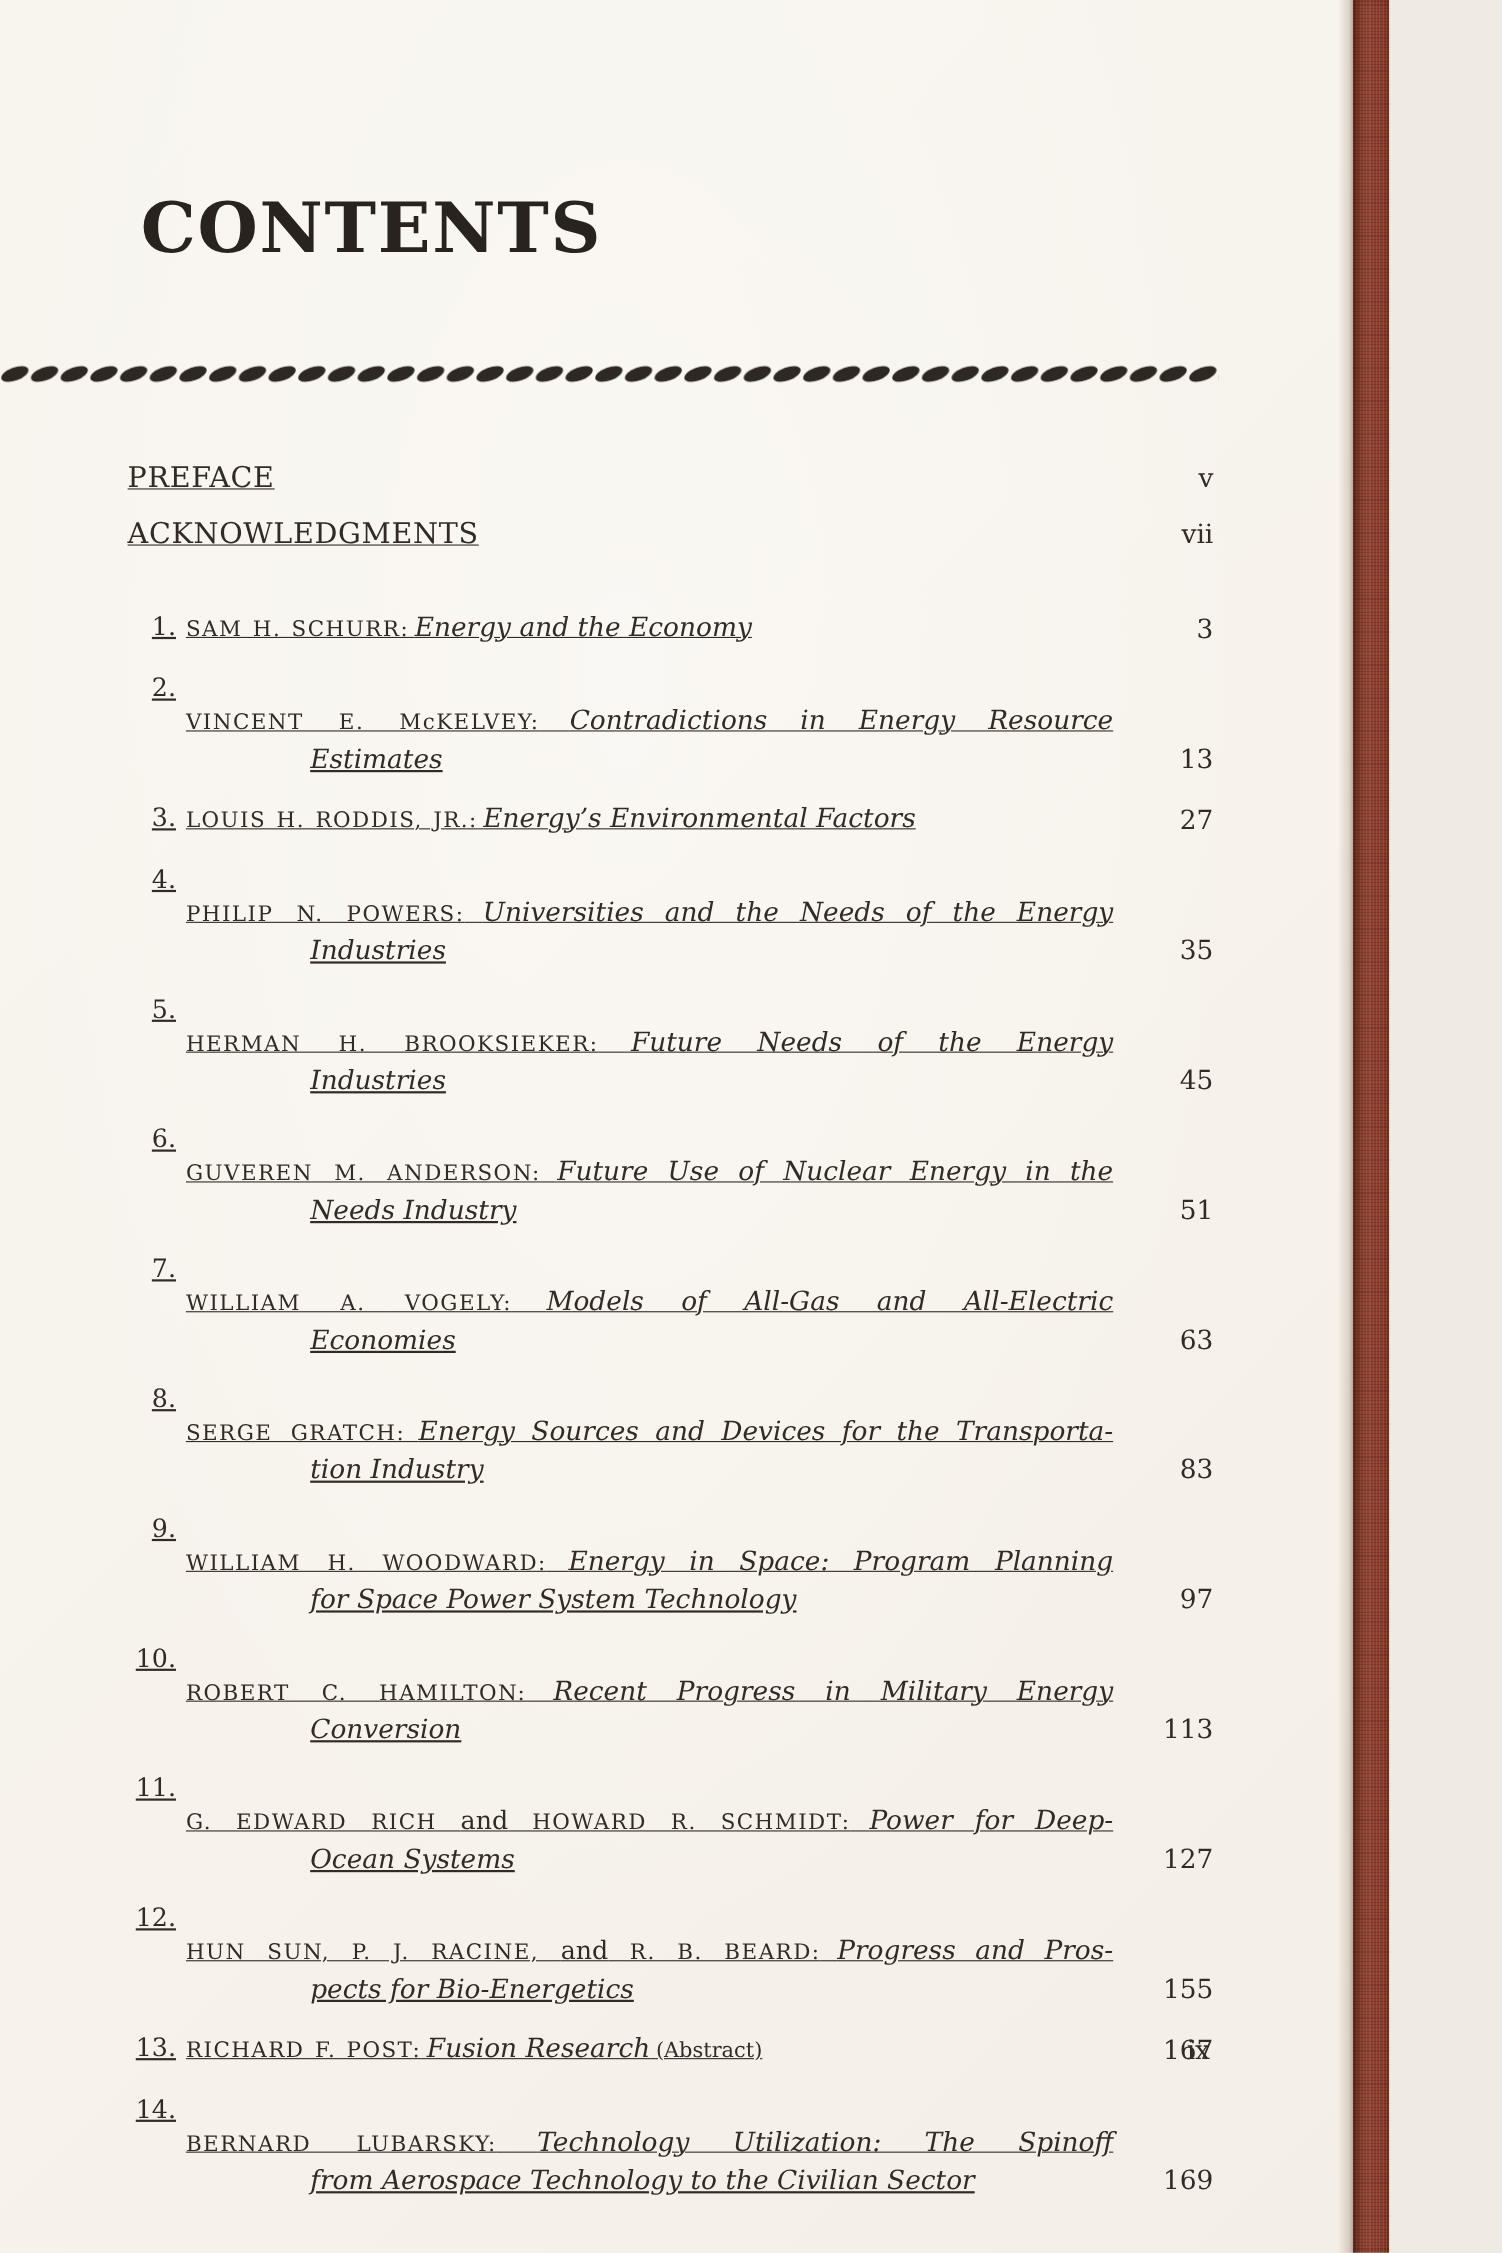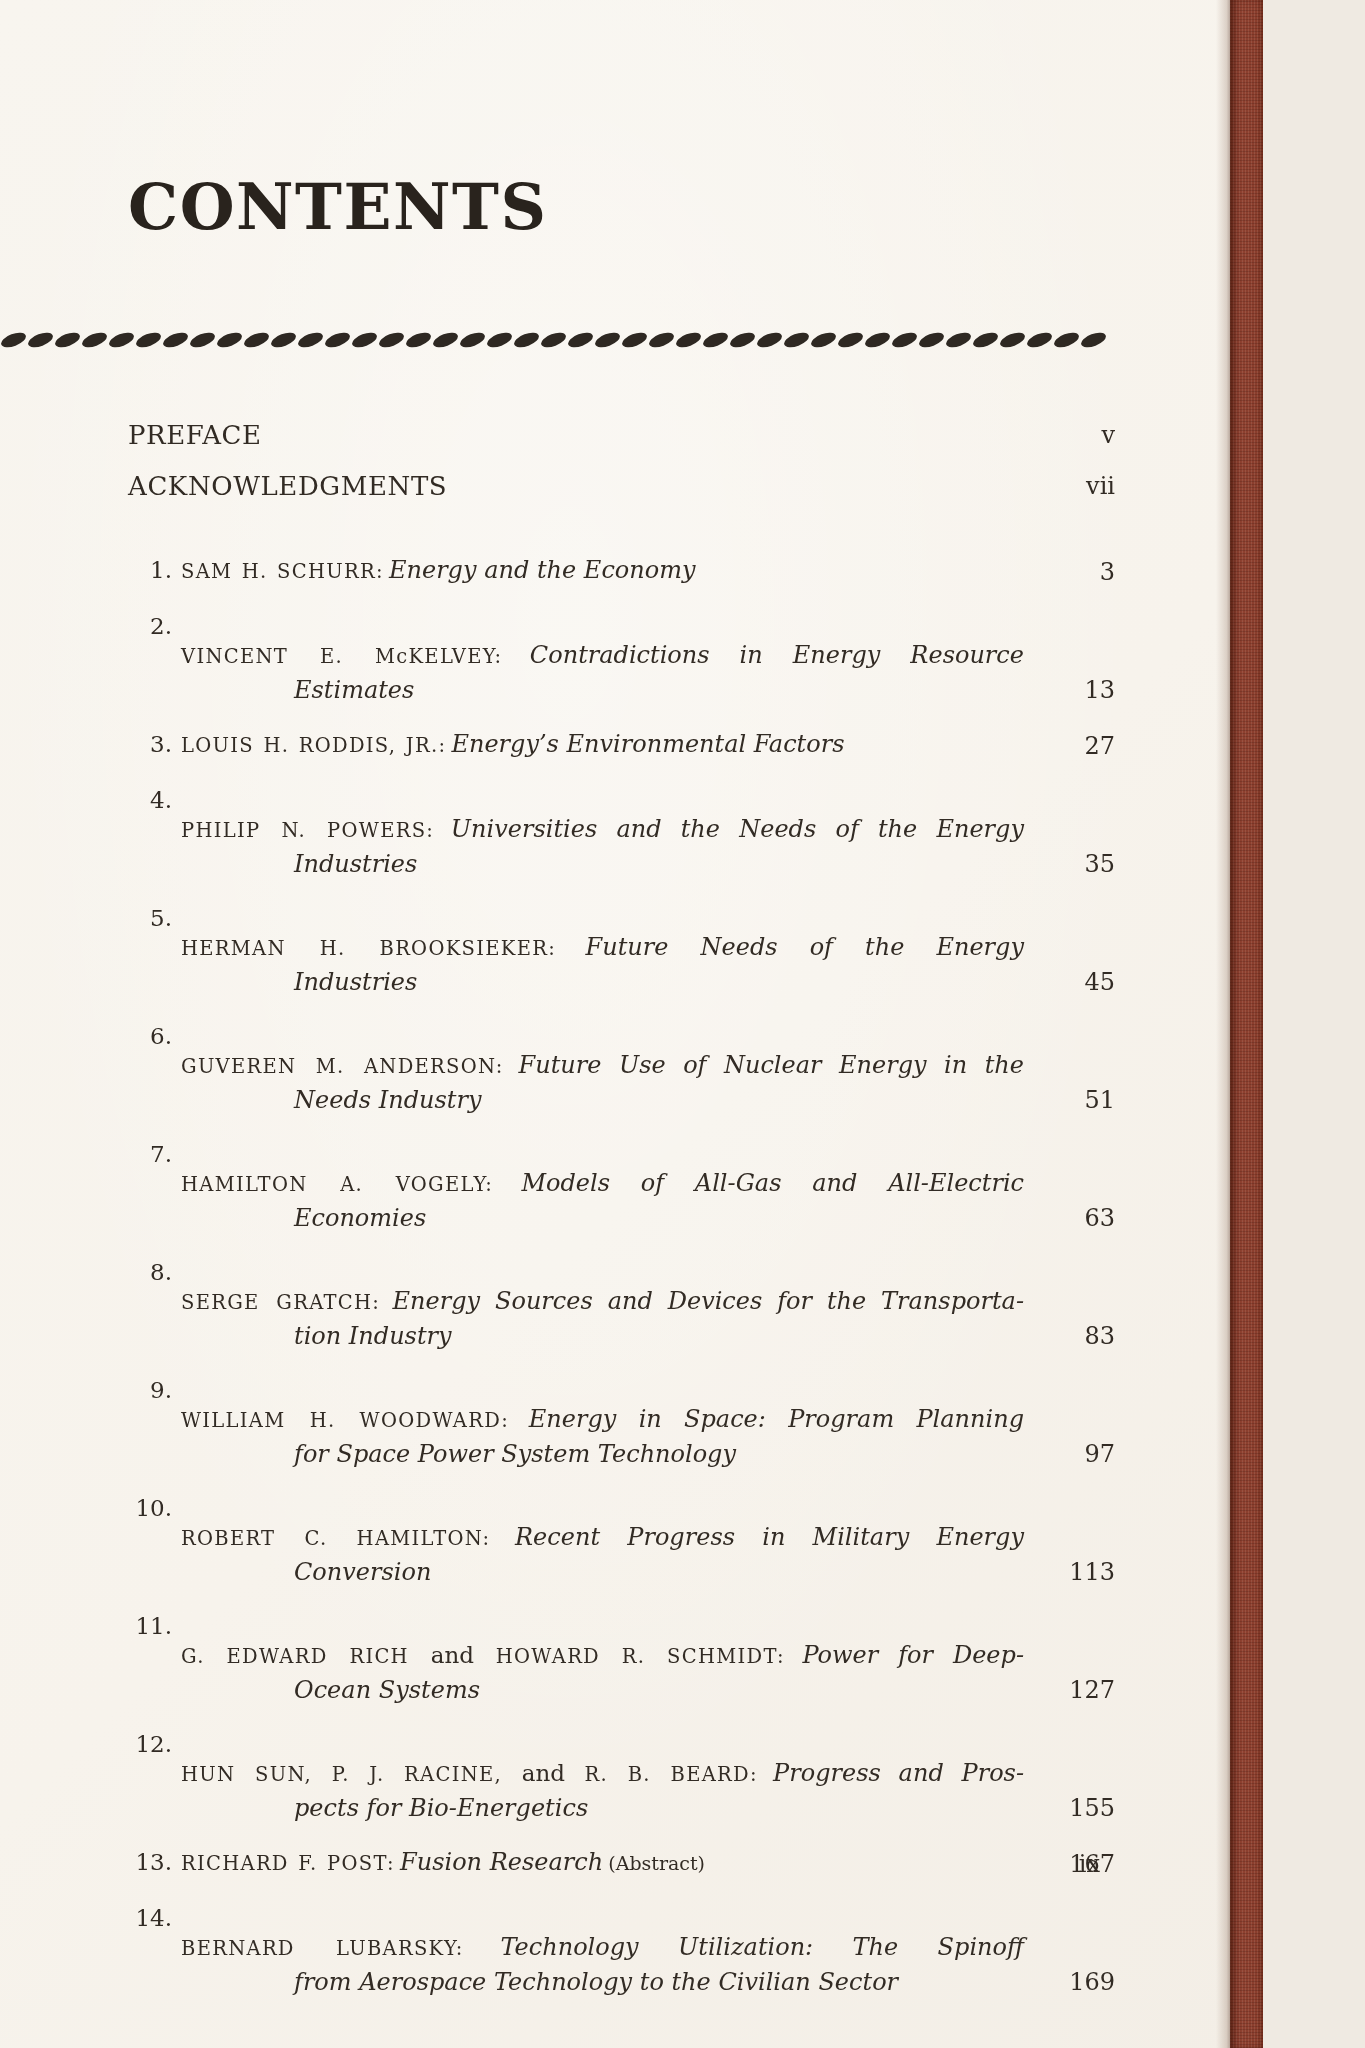--- a/index.html
+++ b/index.html
@@ -30,21 +30,21 @@
   }
   
   .title-main{
     position:absolute;left:128px;top:176px;margin:0;
     font-size:63px;font-weight:bold;letter-spacing:1.5px;color:#29231d;
     line-height:1;
   }
   
   .divider{position:absolute;left:0;top:328px;width:1108px;height:24px;}
   
-  .toc{position:absolute;left:128px;top:420px;width:987px;}
+  .toc{position:absolute;left:116px;top:420px;width:987px;text-decoration:underline;}
   .front-row{position:relative;height:51px;}
   .front-label{font-size:26px;letter-spacing:.6px;line-height:31px;}
   .front-page{position:absolute;right:0;top:0;font-size:24px;line-height:31px;}
   ol.entries{list-style:none;margin:32px 0 0 0;padding:0;}
   .entry{position:relative;display:flex;margin-bottom:21px;}
   .num{flex:none;width:44px;text-align:right;font-size:23px;line-height:33px;}
   .ebody{width:843px;margin-left:9px;}
   .l1{display:block;line-height:33px;}
   .entry.wrapped .l1{text-align:justify;text-align-last:justify;margin-top:29px;}
   .author{font-size:19.5px;letter-spacing:1.3px;word-spacing:2px;}
@@ -155,21 +155,21 @@
         
       </span>
       <span class="l2 ital">Needs Industry</span>
     </span>
     <span class="pg">51</span>
   </li>
         <li class="entry wrapped">
     <span class="num">7.</span>
     <span class="ebody">
       <span class="l1">
-        <span class="author">HAMILTON A. VOGELY:</span>
+        <span class="author">WILLIAM A. VOGELY:</span>
         <span class="ital">Models of All-Gas and All-Electric</span>
         
       </span>
       <span class="l2 ital">Economies</span>
     </span>
     <span class="pg">63</span>
   </li>
         <li class="entry wrapped">
     <span class="num">8.</span>
     <span class="ebody">

